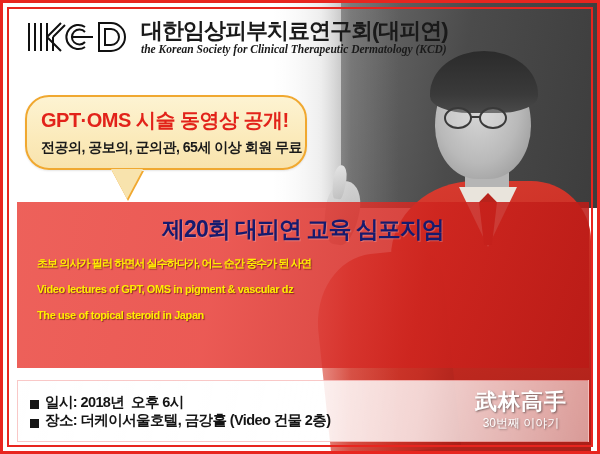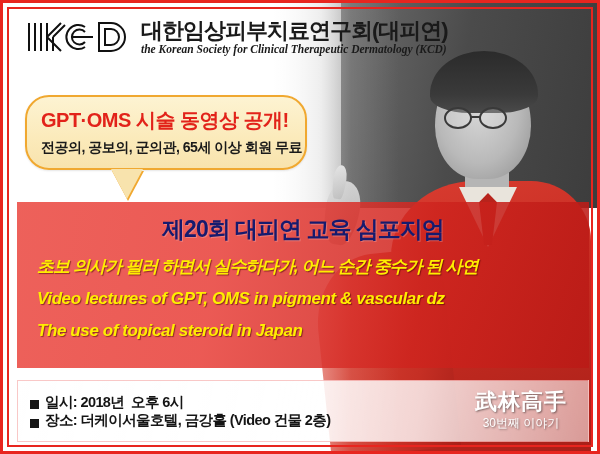--- a/index.html
+++ b/index.html
@@ -195,28 +195,27 @@
     text-align: center;
     font-size: 23px; font-weight: bold;
     color: #161a6e;
     letter-spacing: -1px;
     text-shadow: 1px 1px 0 rgba(255,255,255,0.22);
     line-height: 1.2;
     white-space: nowrap;
   }
   .topics { margin-top: 14px; padding-left: 20px; }
   .topic {
-    font-size: 17px; font-weight: bold;
+    font-size: 11px; font-weight: bold;
     color: #ffee00;
     letter-spacing: -0.4px;
     line-height: 1.0;
     margin-bottom: 15px;
     text-shadow: 1px 1px 1px rgba(70,0,0,0.55);
     white-space: nowrap;
-    font-style: italic;
   }
   .topic.kr { letter-spacing: -0.9px; }
 
   
   .info-band {
     position: absolute;
     left: 14px; top: 377px; width: 572px; height: 62px;
     z-index: 5;
     display: flex; align-items: center;
     background: linear-gradient(100deg,

